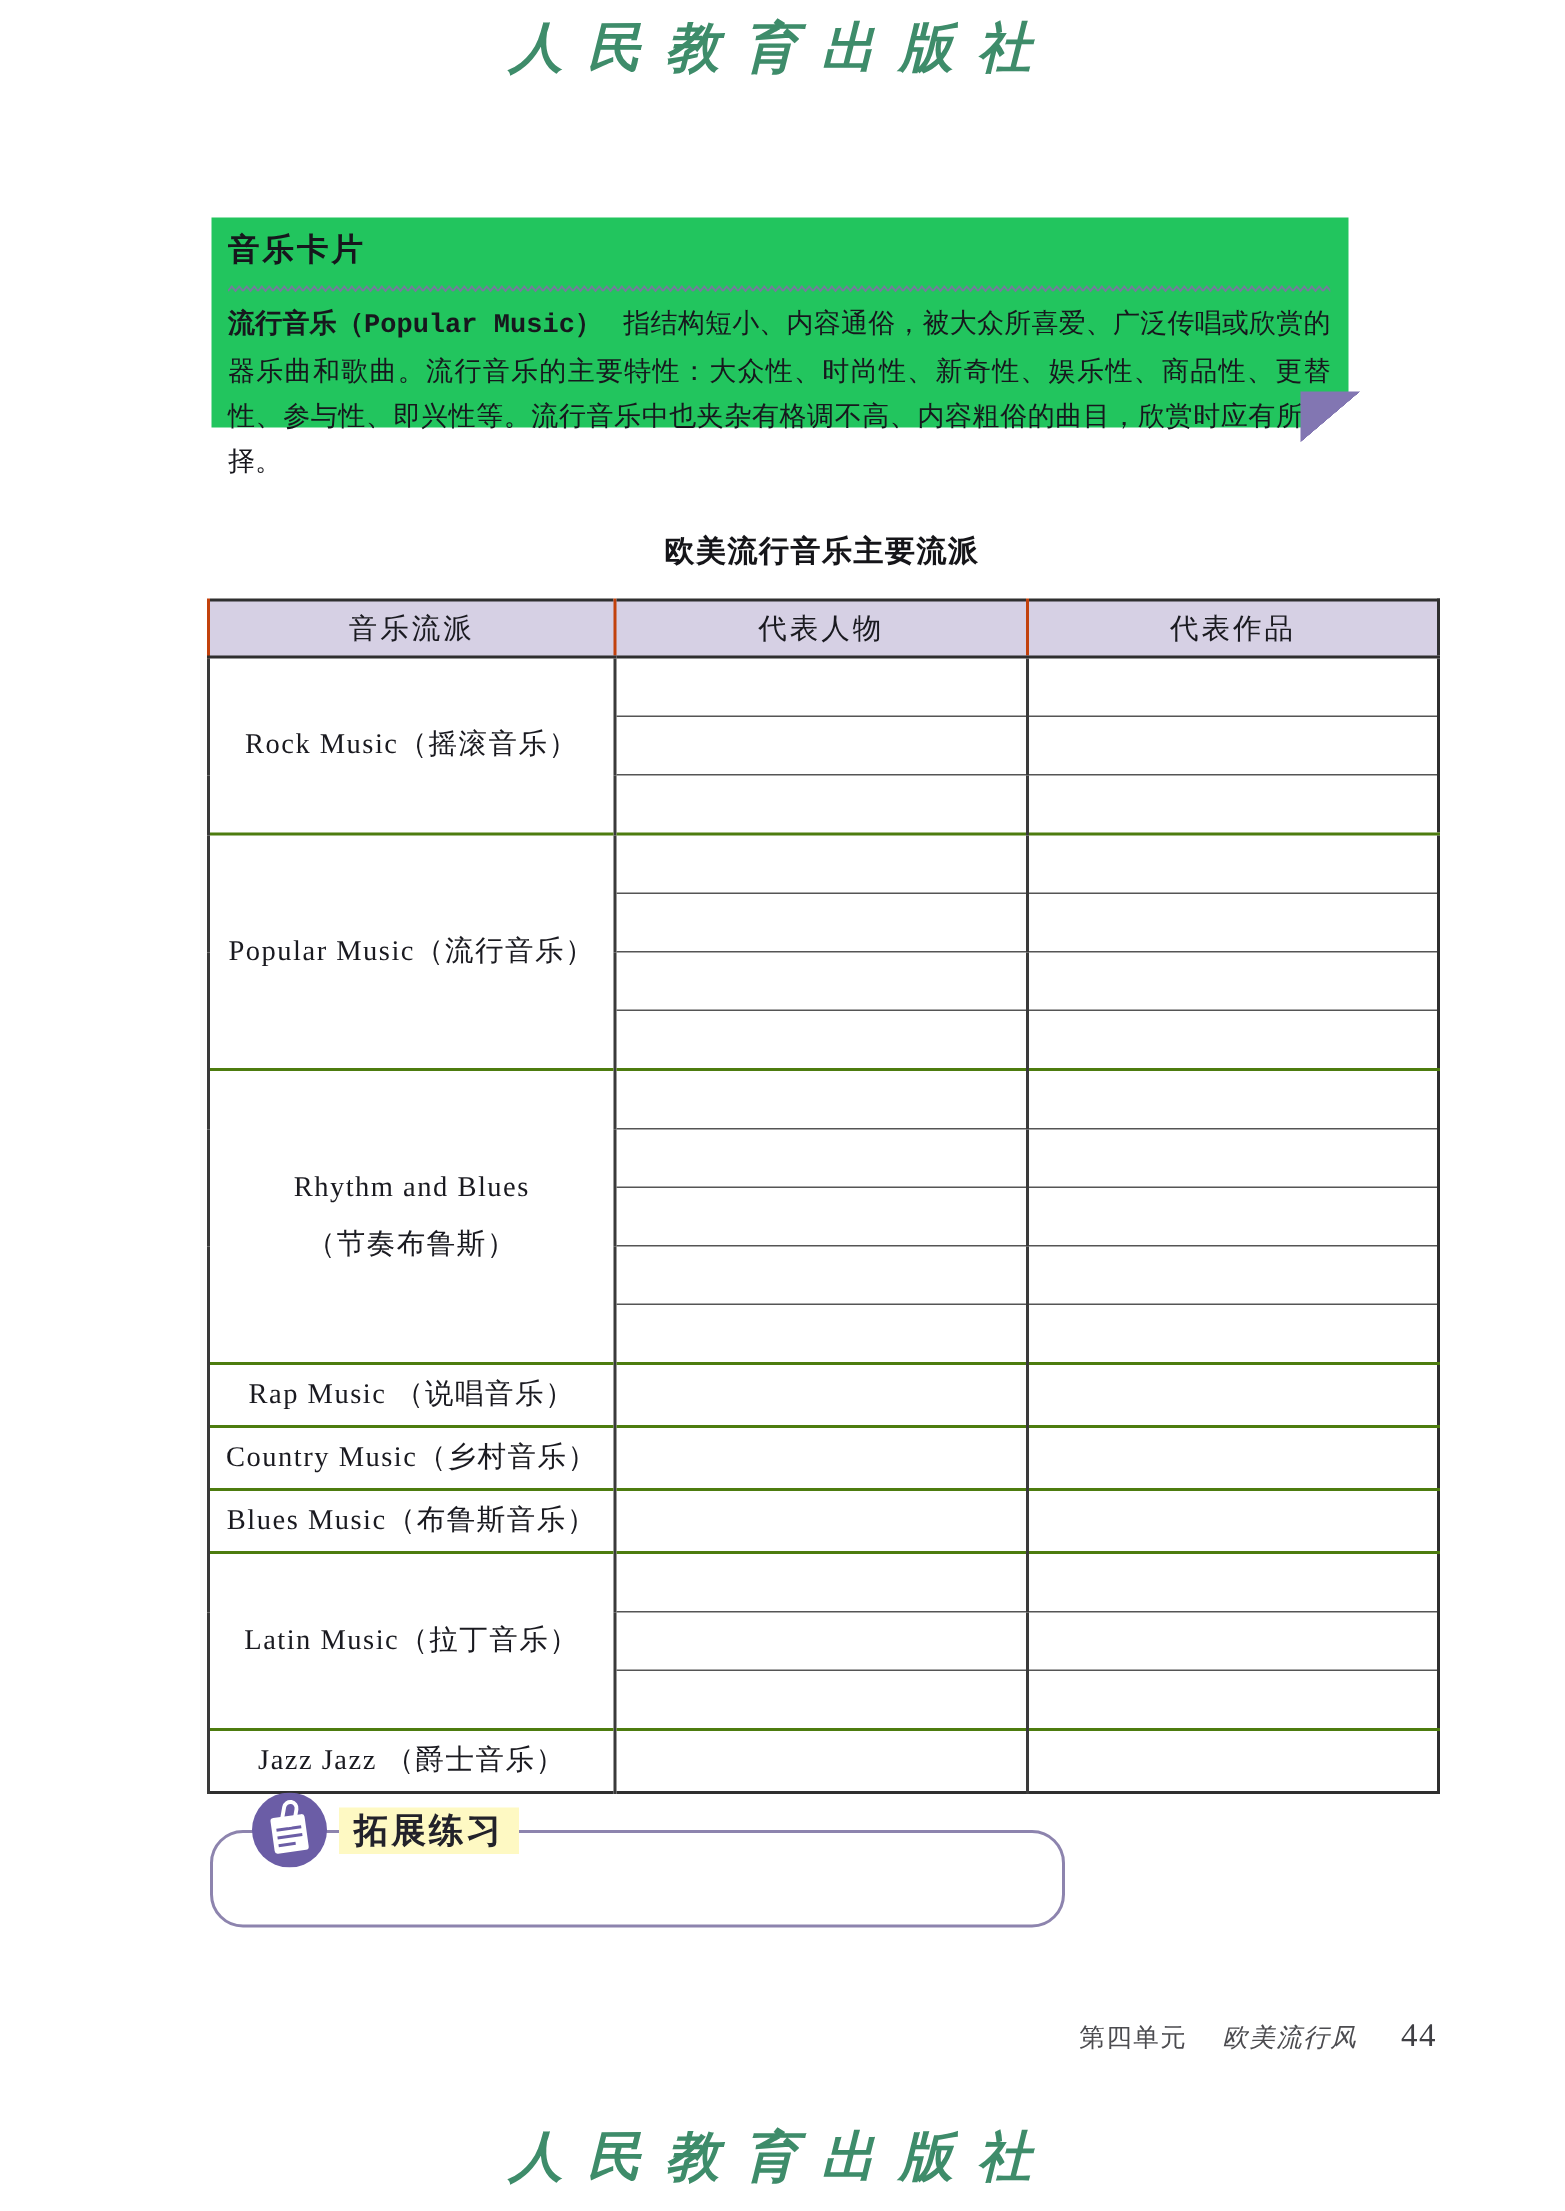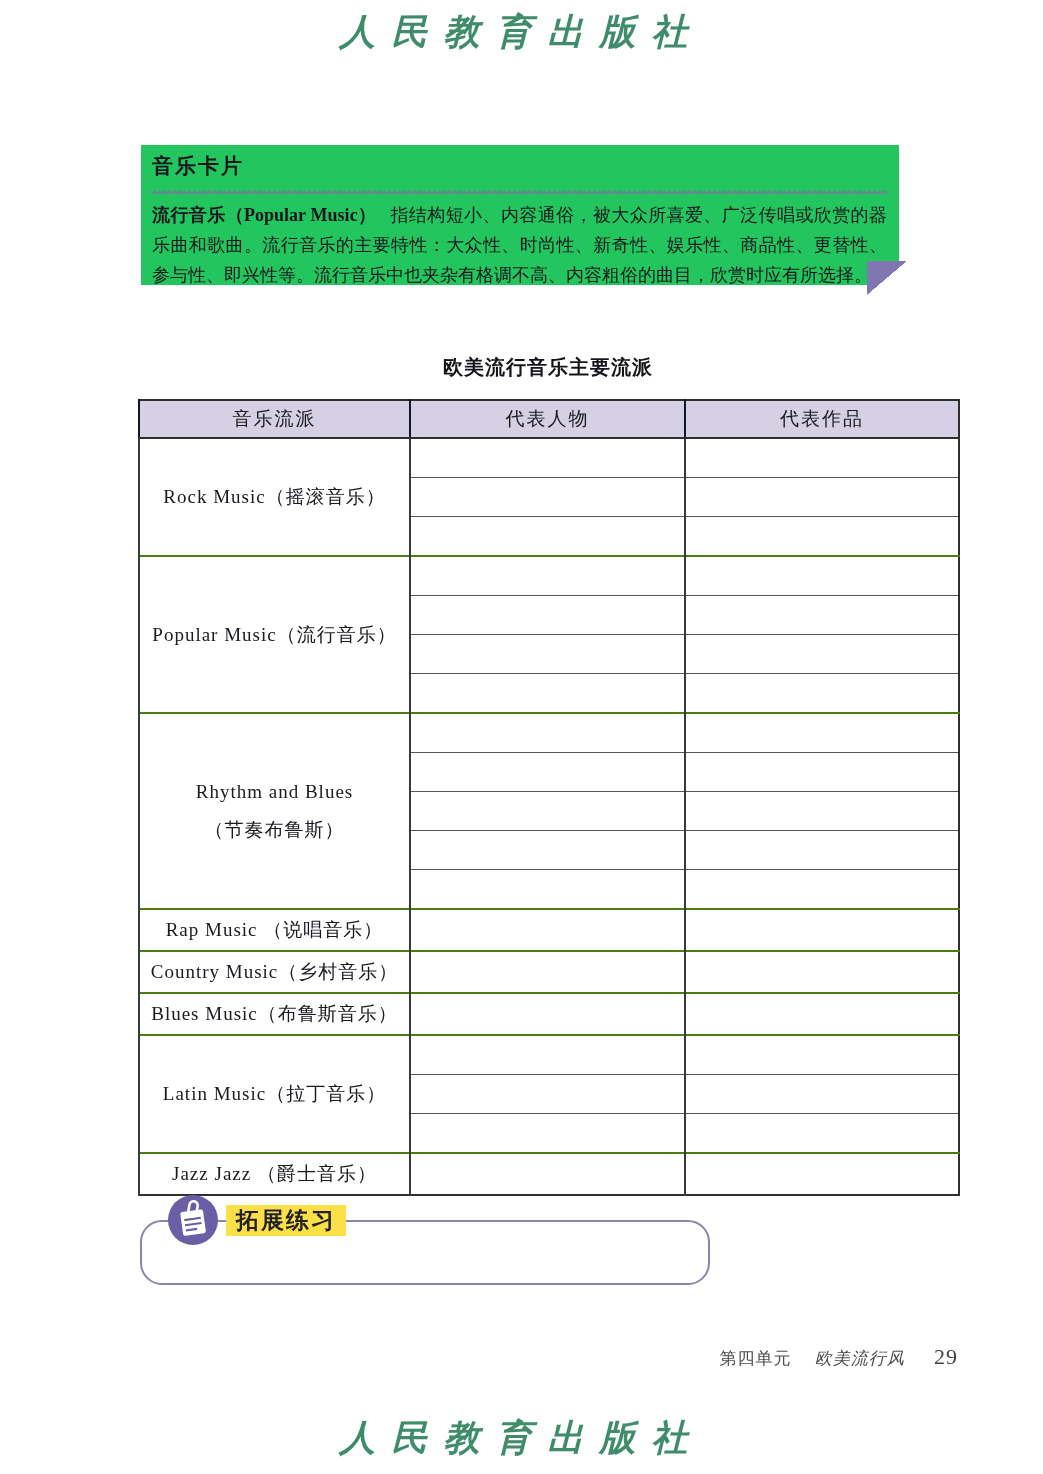--- a/index.html
+++ b/index.html
@@ -26,21 +26,21 @@
     font-family:"Liberation Sans","DejaVu Sans",sans-serif;
     font-weight:bold; font-size:21px; color:#16161c; letter-spacing:2px;
   }
   .wavy { display:block; margin-top:9px; width:100%; height:7px; }
   .music-card-body {
     margin-top:4px; font-size:18px; line-height:30px; color:#17171d;
     text-align:justify;
   }
   .term {
     font-weight:bold; margin-right:14px;
-    font-family:Liberation Serif, serif;
+    font-family:Liberation Mono, monospace;
   }
   .fold {
     position:absolute; right:-8px; bottom:-10px; width:40px; height:34px;
     background:linear-gradient(to bottom right,#8276b2 49.6%,#ffffff 50%);
   }
 
   
   .table-title {
     position:absolute; top:354px; left:138px; width:820px; text-align:center;
     font-family:"Liberation Sans","DejaVu Sans",sans-serif;
@@ -49,42 +49,42 @@
   table.genre {
     position:absolute; top:399px; left:138px; width:820px;
     border-collapse:collapse; table-layout:fixed;
     border:2px solid #2f2f2f; font-size:19px; color:#1a1a20;
   }
   table.genre col.c1 { width:271px; }
   table.genre col.c2 { width:275px; }
   table.genre col.c3 { width:274px; }
   table.genre th {
     height:34px; background:#d6d0e4; font-weight:normal; font-size:19px;
-    border-left:2px solid #0f172a; border-bottom:2px solid #2f2f2f;
+    border-left:2px solid #c2410c; border-bottom:2px solid #2f2f2f;
     letter-spacing:2px;
   }
   table.genre td {
     height:36px; text-align:center; vertical-align:middle;
     border-left:2px solid #3a3a3a; border-top:1px solid #555555;
   }
   table.genre tr.group-start td { border-top:2px solid #4d7c0f; }
   td.genre-cell { line-height:38px; letter-spacing:1px; }
 
   
   .exercise-box {
     position:absolute; left:140px; top:1220px; width:570px; height:65px;
     border:2px solid #8d84ae; border-radius:22px; box-sizing:border-box;
   }
   .exercise-header {
     position:absolute; left:26px; top:-27px;
     display:flex; align-items:center;
   }
   .exercise-icon { width:50px; height:50px; display:block; }
   .exercise-title {
-    margin-left:8px; background:#fde047; padding:0 10px;
+    margin-left:8px; background:#fef9c3; padding:0 10px;
     font-family:"Liberation Sans","DejaVu Sans",sans-serif;
     font-weight:bold; font-size:23px; color:#22222a; letter-spacing:2px;
   }
   .exercise-body {
     position:absolute; left:12px; top:23px; width:545px;
     font-size:18px; color:#1d1d24;
   }
 
   
   .footer {
@@ -243,18 +243,18 @@
         </g>
         <rect x="20" y="6" width="8" height="15" rx="4" fill="none" stroke="#ffffff" stroke-width="2.5" transform="rotate(10 24 13)"></rect>
       </svg>
       <span class="exercise-title">拓展练习</span>
     </div>
   </div>
 
   <div class="footer">
     <span class="unit">第四单元</span>
     <span class="book">欧美流行风</span>
-    <span class="pagenum">29</span>
+    <span class="pagenum">44</span>
   </div>
 
   <div class="logo logo-bottom">人民教育出版社</div>
 
 </div>
 
 </body></html>

